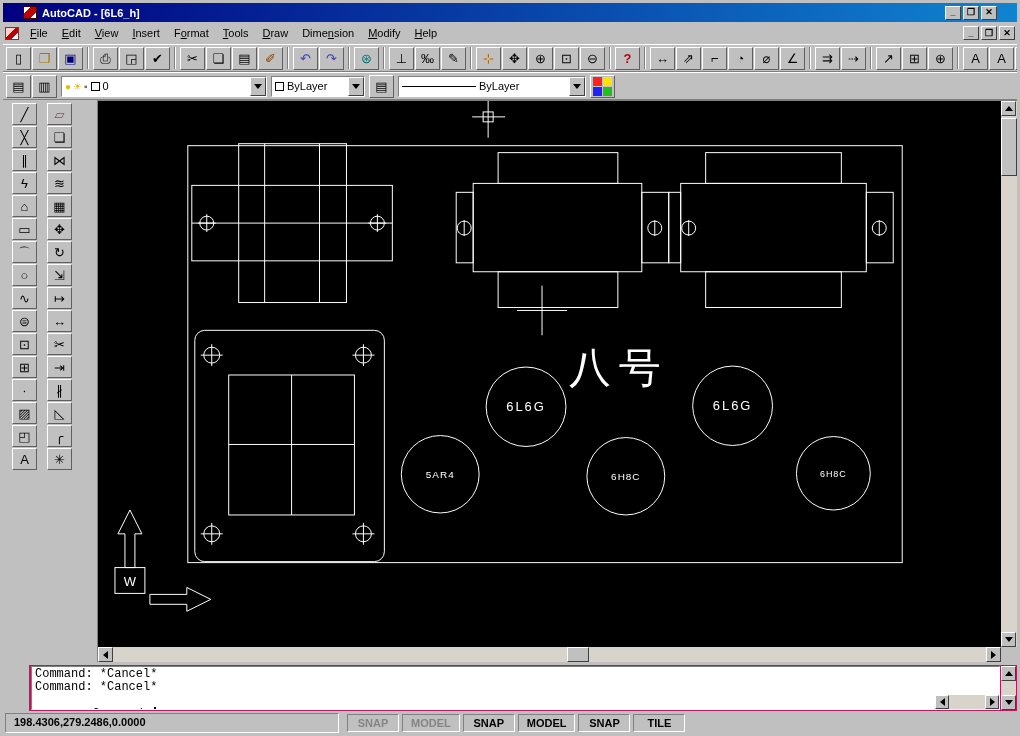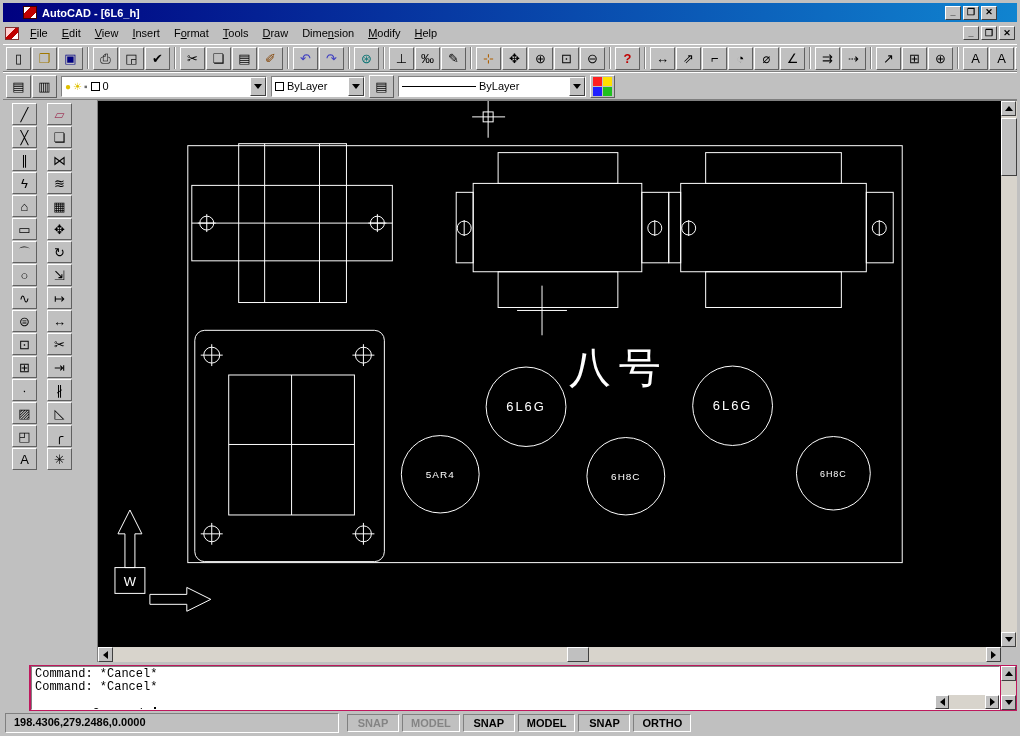--- a/index.html
+++ b/index.html
@@ -713,17 +713,17 @@
         <div class="cell toggle off">SNAP</div>
 
         <div class="cell toggle off">MODEL</div>
 
         <div class="cell toggle on">SNAP</div>
 
         <div class="cell toggle on">MODEL</div>
 
         <div class="cell toggle on">SNAP</div>
 
-        <div class="cell toggle on">ORTHO</div>
+        <div class="cell toggle on">TILE</div>
       </div>
   </div>
 
 </div>
 
 </body></html>

